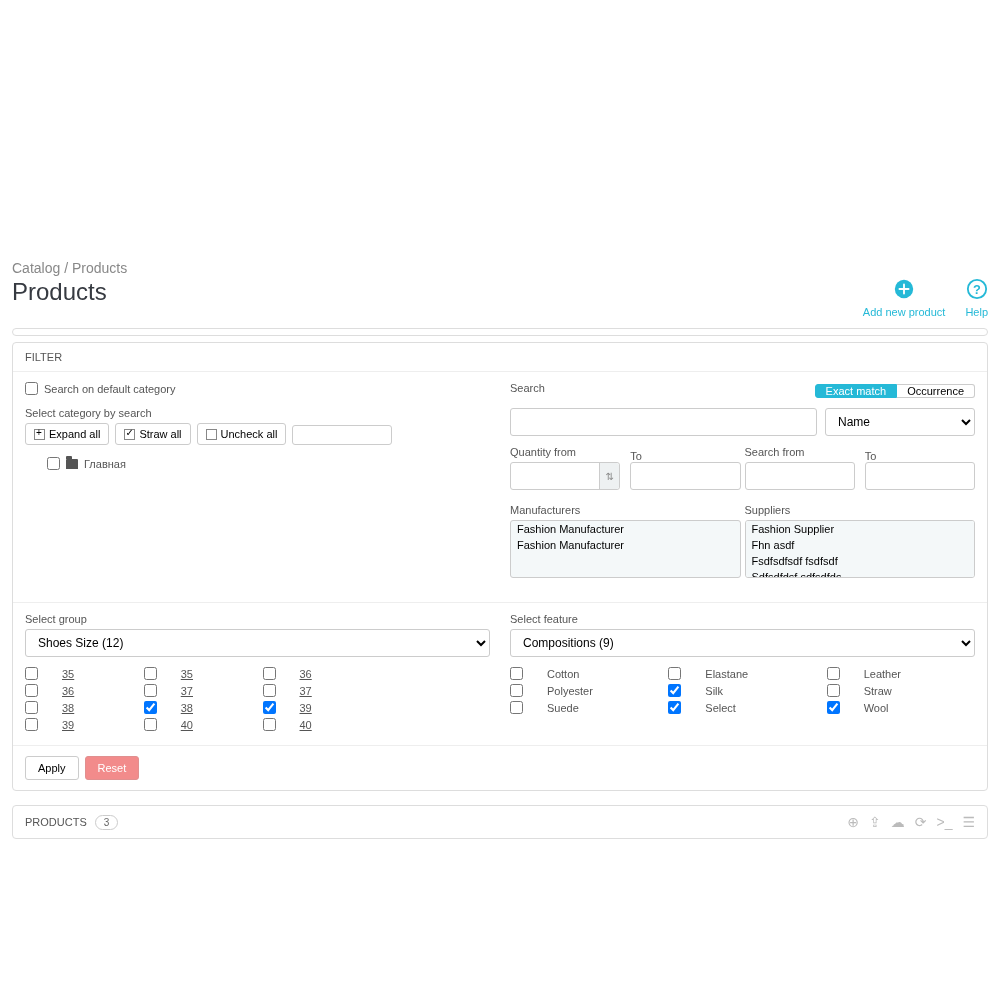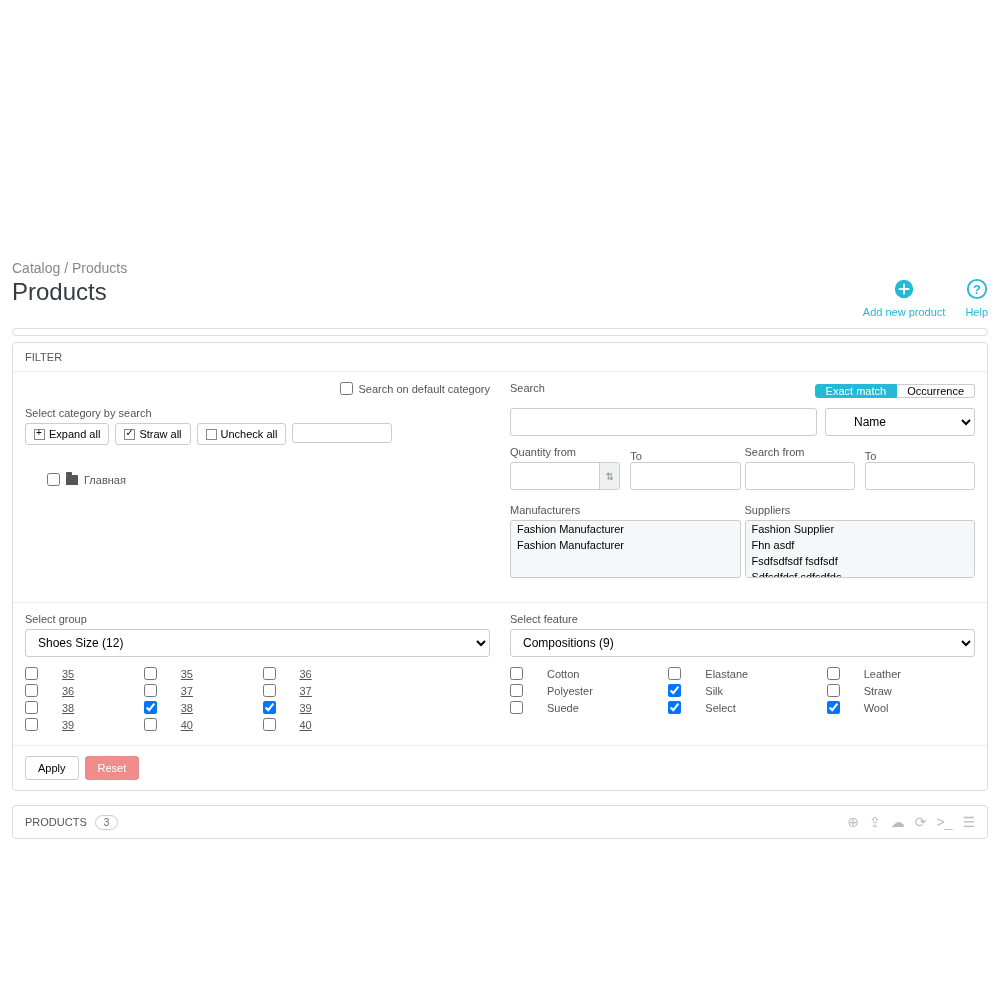--- a/index.html
+++ b/index.html
@@ -11,33 +11,33 @@
 h1 { font-size: 24px; font-weight: 400; color: #363a41; }
 .header-actions { display: flex; gap: 20px; text-align: center; }
 .header-action { display: flex; flex-direction: column; align-items: center; color: #25b9d7; font-size: 11px; cursor: pointer; }
 .header-action .icon { font-size: 22px; line-height: 1; margin-bottom: 2px; }
 .panel { border: 1px solid #ddd; border-radius: 4px; background: #fff; margin-bottom: 14px; }
 .panel-heading { padding: 8px 12px; font-size: 11px; color: #555; text-transform: uppercase; border-bottom: 1px solid #eee; }
 .panel-body { padding: 10px 12px; }
 .row { display: flex; gap: 20px; }
 .col { flex: 1; min-width: 0; }
 label { font-size: 11px; color: #555; display: block; margin-bottom: 4px; }
-.form-inline { display: flex; gap: 6px; flex-wrap: wrap; align-items: flex-start; margin-bottom: 22px; }
+.form-inline { display: flex; gap: 6px; flex-wrap: wrap; align-items: flex-end; margin-bottom: 6px; }
 .btn-outline { border: 1px solid #ccc; background: #fff; padding: 4px 8px; font-size: 11px; display: inline-flex; align-items: center; gap: 4px; cursor: pointer; border-radius: 3px; }
 .checkbox-sq { width: 11px; height: 11px; border: 1px solid #888; display: inline-block; position: relative; }
 .checkbox-sq.plus::after { content: '+'; position: absolute; top: -3px; left: 1px; font-size: 10px; }
 .checkbox-sq.check::after { content: '✓'; position: absolute; top: -3px; left: 0; font-size: 10px; }
 input[type=text].small { border: 1px solid #ccc; padding: 3px 6px; font-size: 11px; width: 100px; border-radius: 3px; }
 .tree-item { padding: 6px 0 6px 22px; font-size: 11px; color: #555; display: flex; align-items: center; gap: 6px; }
 .tree-item input { margin: 0; }
 .folder-icon { width: 12px; height: 10px; background: #555; display: inline-block; border-radius: 1px 1px 0 0; position: relative; }
 .folder-icon::before { content: ''; position: absolute; top: -3px; left: 0; width: 6px; height: 3px; background: #555; border-radius: 1px 1px 0 0; }
 .search-row { display: flex; gap: 8px; align-items: flex-start; margin-bottom: 10px; }
 .input-full { flex: 1; border: 1px solid #ccc; border-radius: 3px; padding: 5px 8px; font-size: 12px; height: 28px; }
-.select-name { width: 150px; border: 1px solid #ccc; border-radius: 3px; padding: 5px 24px; font-size: 12px; height: 28px; background: #fff; }
+.select-name { width: 150px; border: 1px solid #ccc; border-radius: 3px; padding: 5px 8px; font-size: 12px; height: 28px; background: #fff; }
 .btn-group { display: flex; }
 .btn-group .btn { border: 1px solid #ccc; padding: 0 10px; font-size: 11px; cursor: pointer; background: #fff; }
 .btn-group .btn:first-child { border-radius: 3px 0 0 3px; }
 .btn-group .btn:last-child { border-radius: 0 3px 3px 0; border-left: 0; }
 .btn.active { background: #25b9d7; border-color: #25b9d7; color: #fff; }
 .two-col { display: flex; gap: 4px; margin-bottom: 10px; }
 .two-col > div { flex: 1; }
 .input-block { width: 100%; border: 1px solid #ccc; border-radius: 3px; padding: 5px 8px; font-size: 12px; height: 28px; }
 .multiselect { width: 100%; height: 58px; border: 1px solid #ccc; border-radius: 3px; font-size: 11px; background: #f4f8f9; overflow-y: scroll; }
 .multiselect option { padding: 2px 6px; }
@@ -52,21 +52,21 @@
 .btn-apply { border: 1px solid #ccc; background: #fff; padding: 5px 12px; font-size: 11px; border-radius: 3px; cursor: pointer; }
 .btn-reset { border: 1px solid #e08f8f; background: #f28b8b; color: #fff; padding: 5px 12px; font-size: 11px; border-radius: 3px; cursor: pointer; }
 .products-panel { border: 1px solid #ddd; border-radius: 4px; }
 .products-head { display: flex; justify-content: space-between; align-items: center; padding: 8px 12px; }
 .products-head .left { display: flex; align-items: center; gap: 8px; font-size: 11px; color: #555; text-transform: uppercase; }
 .badge { border: 1px solid #ccc; border-radius: 10px; padding: 1px 8px; font-size: 10px; color: #666; background: #fff; }
 .tool-icons { display: flex; gap: 10px; color: #bbb; font-size: 14px; }
 .tool-icons span { cursor: pointer; }
 .qty-wrap { position: relative; flex: 1; }
 .qty-wrap .addon { position: absolute; right: 1px; top: 1px; bottom: 1px; width: 20px; background: #eef1f2; border-left: 1px solid #ccc; display: flex; align-items: center; justify-content: center; font-size: 10px; color: #888; border-radius: 0 3px 3px 0; }
-.checkbox-line { display: flex; align-items: center; gap: 6px; font-size: 11px; margin-bottom: 12px; justify-content: flex-end; }
+.checkbox-line { display: flex; align-items: center; gap: 6px; font-size: 11px; margin-bottom: 12px; }
 .top-spacer { height: 250px; }
 </style>
 </head>
 <body>
 
 <div class="top-spacer"></div>
 
 <div class="page">
   <div class="breadcrumb">
     <a>Catalog</a> /

